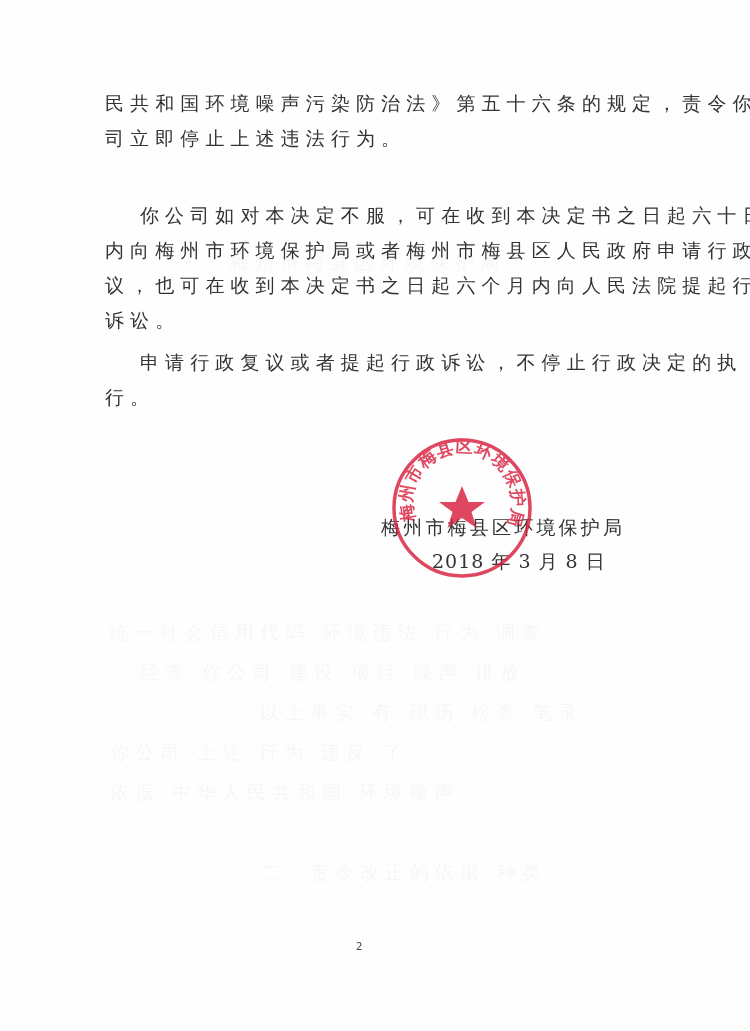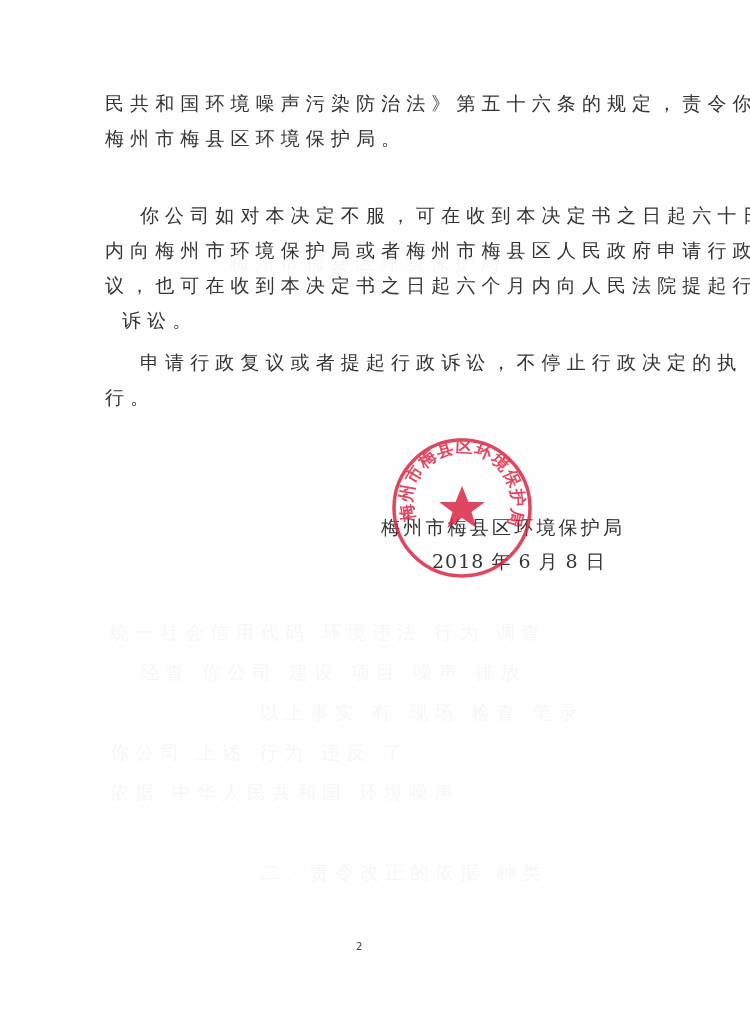--- a/index.html
+++ b/index.html
@@ -53,33 +53,33 @@
 
   <div class="bleed" style="top:250px;left:230px;">梅州市梅县区环境保护局</div>
   <div class="bleed" style="top:620px;left:110px;">统一社会信用代码 环境违法 行为 调查</div>
   <div class="bleed" style="top:660px;left:140px;">经查 你公司 建设 项目 噪声 排放</div>
   <div class="bleed" style="top:700px;left:260px;">以上事实 有 现场 检查 笔录</div>
   <div class="bleed" style="top:740px;left:110px;">你公司 上述 行为 违反 了</div>
   <div class="bleed" style="top:780px;left:110px;">依据 中华人民共和国 环境噪声</div>
   <div class="bleed" style="top:860px;left:260px;">二、责令改正的依据 种类</div>
 
   <div class="line" style="top:91px;">民共和国环境噪声污染防治法》第五十六条的规定，责令你公</div>
-  <div class="line" style="top:126px;">梅州市梅县区环境保护局。</div>
+  <div class="line" style="top:126px;">司立即停止上述违法行为。</div>
 
 
   <div class="line indent" style="top:203px;">你公司如对本决定不服，可在收到本决定书之日起六十日</div>
   <div class="line" style="top:238px;">内向梅州市环境保护局或者梅州市梅县区人民政府申请行政复</div>
   <div class="line" style="top:273px;">议，也可在收到本决定书之日起六个月内向人民法院提起行政</div>
-  <div class="line" style="top:308px;margin-left:17px;">诉讼。</div>
+  <div class="line" style="top:308px;">诉讼。</div>
 
   <div class="line indent" style="top:350px;">申请行政复议或者提起行政诉讼，不停止行政决定的执</div>
   <div class="line" style="top:385px;">行。</div>
 
   <div class="sign" style="left:381px;top:515px;">梅州市梅县区环境保护局</div>
-  <div class="sign" style="left:432px;top:549px;letter-spacing:1px;">2018 年 6 月 8 日</div>
+  <div class="sign" style="left:432px;top:549px;letter-spacing:1px;">2018 年 3 月 8 日</div>
 
   <svg class="seal" viewBox="0 0 144 144">
     <defs>
       <path id="sealArc" d="M 26 86 A 50 50 0 1 1 118 86"></path>
     </defs>
     <circle cx="72" cy="72" r="68" fill="none" stroke="#d9203f" stroke-width="3.5"></circle>
     <text font-family="DejaVu Sans, sans-serif" font-size="17" font-weight="bold" fill="#d9203f" letter-spacing="1">
       <textPath href="#sealArc" startOffset="1%">梅州市梅县区环境保护局</textPath>
     </text>
     <polygon fill="#d9203f" points="72,50 78.5,66 95,66 81.5,76 86.5,92 72,82 57.5,92 62.5,76 49,66 65.5,66"></polygon>

